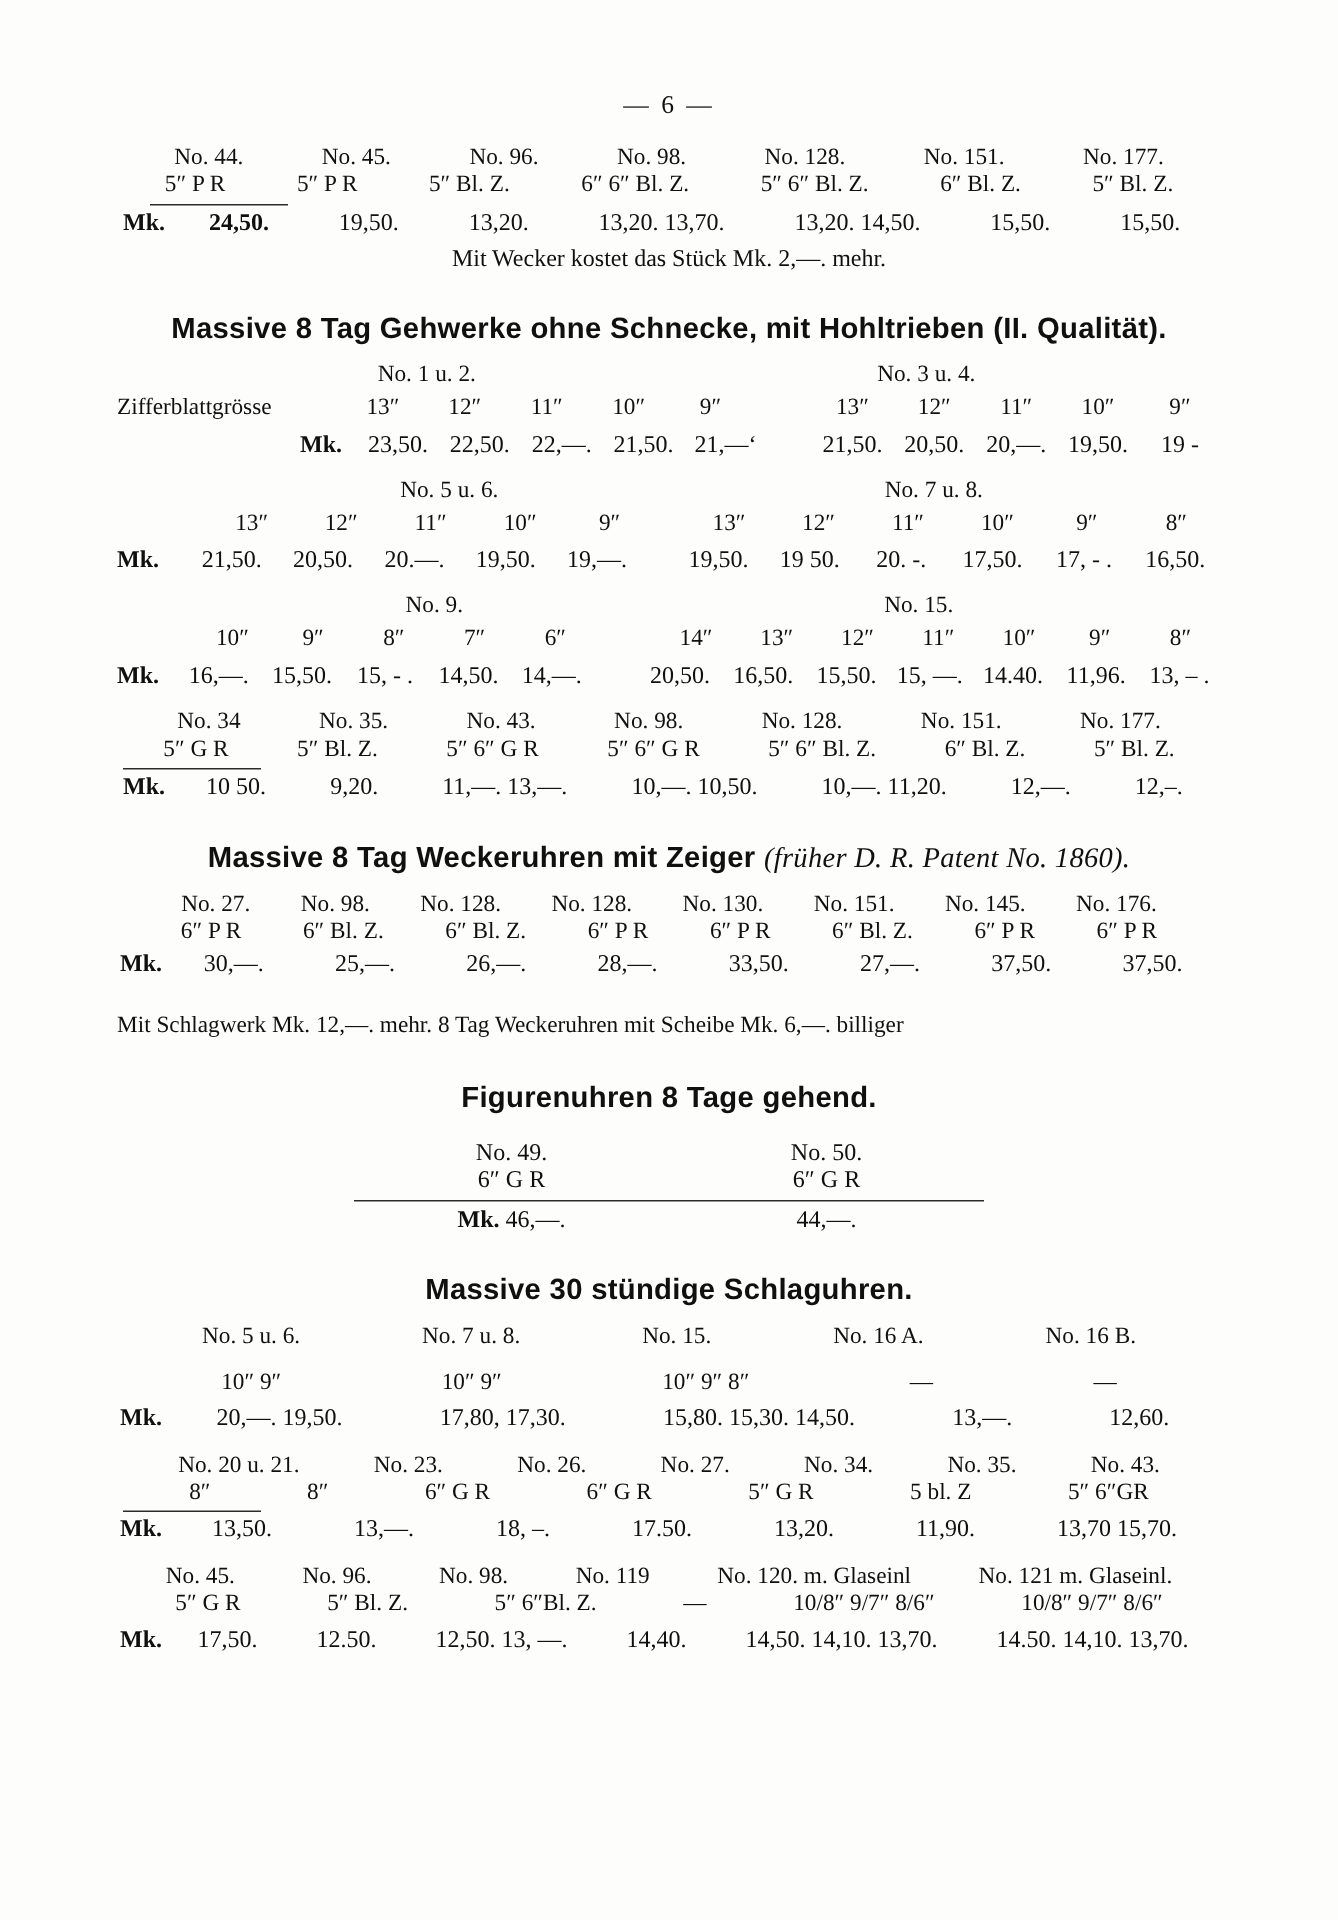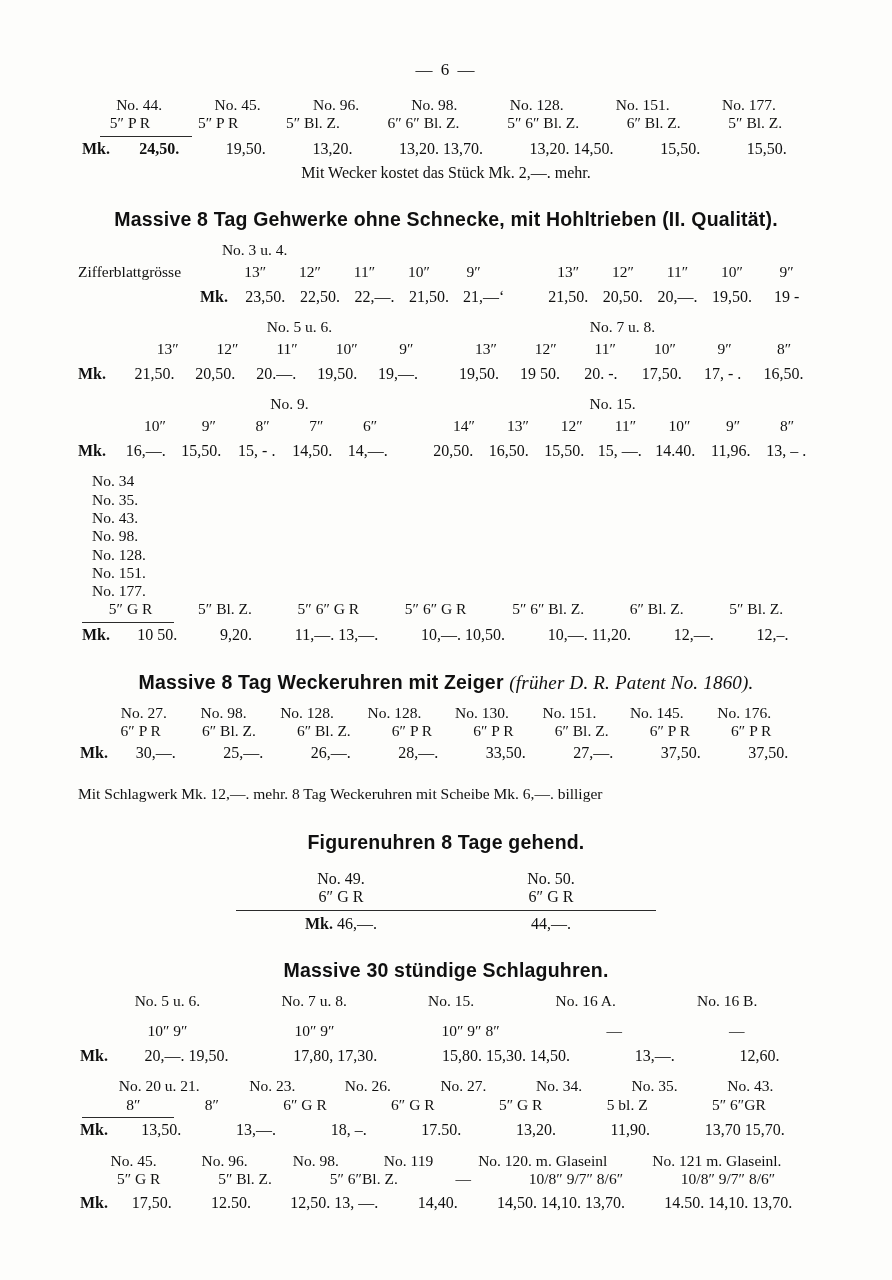--- a/index.html
+++ b/index.html
@@ -161,20 +161,21 @@
         <span>15,50.</span>
         <span>15,50.</span>
       </div>
       <div class="note">Mit Wecker kostet das Stück Mk. 2,—. mehr.</div>
     </div>
 
     <div class="section-title">Massive 8 Tag Gehwerke ohne Schnecke, mit Hohltrieben (II. Qualität).</div>
 
     <div>
       <div class="halfgrid">
+        <div class="subhead" style="margin-left:40px;">No. 1 u. 2.</div>
         <div class="subhead" style="margin-right:30px;">No. 3 u. 4.</div>
       </div>
       <div class="colrow r-small" style="margin-top:2px;">
         <span style="flex:0 0 150px;text-align:left;">Zifferblattgrösse</span>
         <span style="flex:1">13″</span>
         <span style="flex:1">12″</span>
         <span style="flex:1">11″</span>
         <span style="flex:1">10″</span>
         <span style="flex:1">9″</span>
         <span style="flex:0 0 40px"></span>
@@ -270,21 +271,21 @@
         <span style="flex:1">16,50.</span>
         <span style="flex:1">15,50.</span>
         <span style="flex:1">15, —.</span>
         <span style="flex:1">14.40.</span>
         <span style="flex:1">11,96.</span>
         <span style="flex:1">13, – .</span>
       </div>
     </div>
 
     <div class="blk">
-      <div class="row r-small tight" style="padding:0 14px;flex-direction:column;">
+      <div class="row r-small tight" style="padding:0 14px;">
         <span>No. 34</span>
         <span>No. 35.</span>
         <span>No. 43.</span>
         <span>No. 98.</span>
         <span>No. 128.</span>
         <span>No. 151.</span>
         <span>No. 177.</span>
       </div>
       <div class="row r-small tight" style="padding:0 8px;">
         <span>5″ G R</span>

